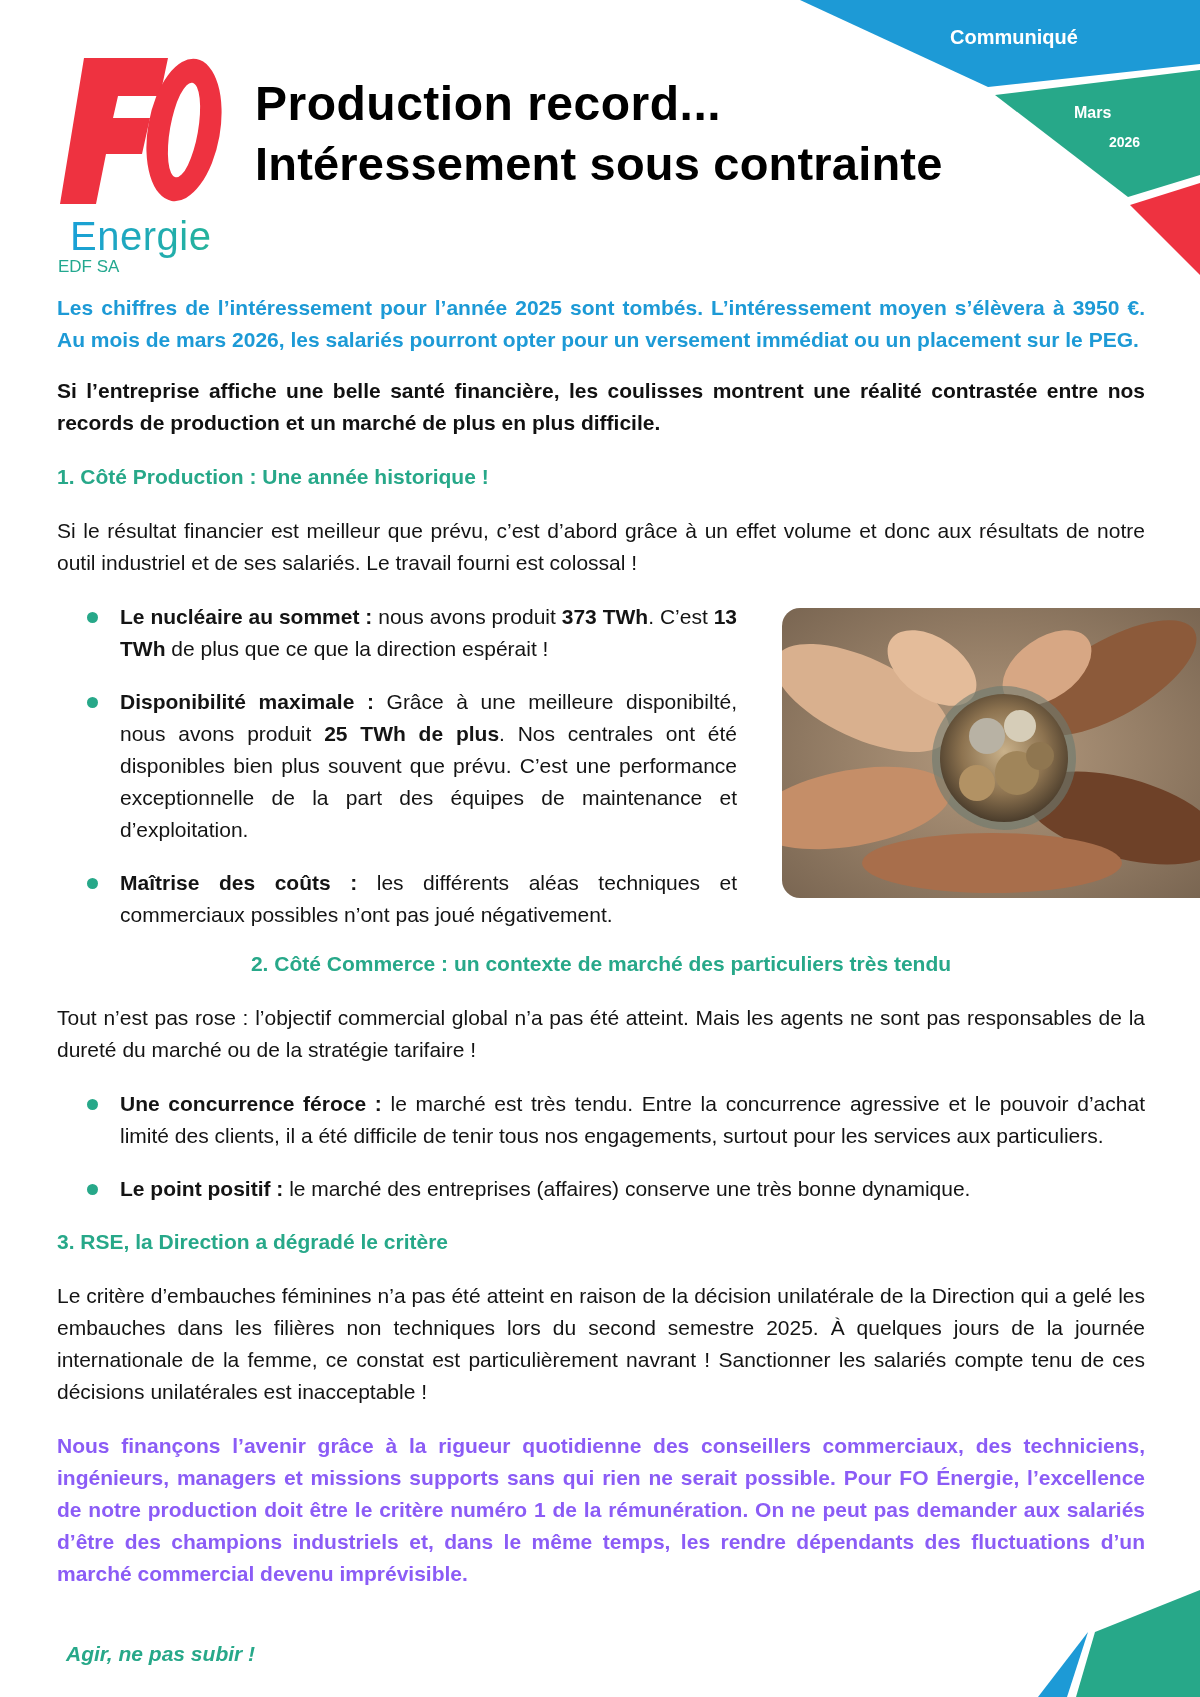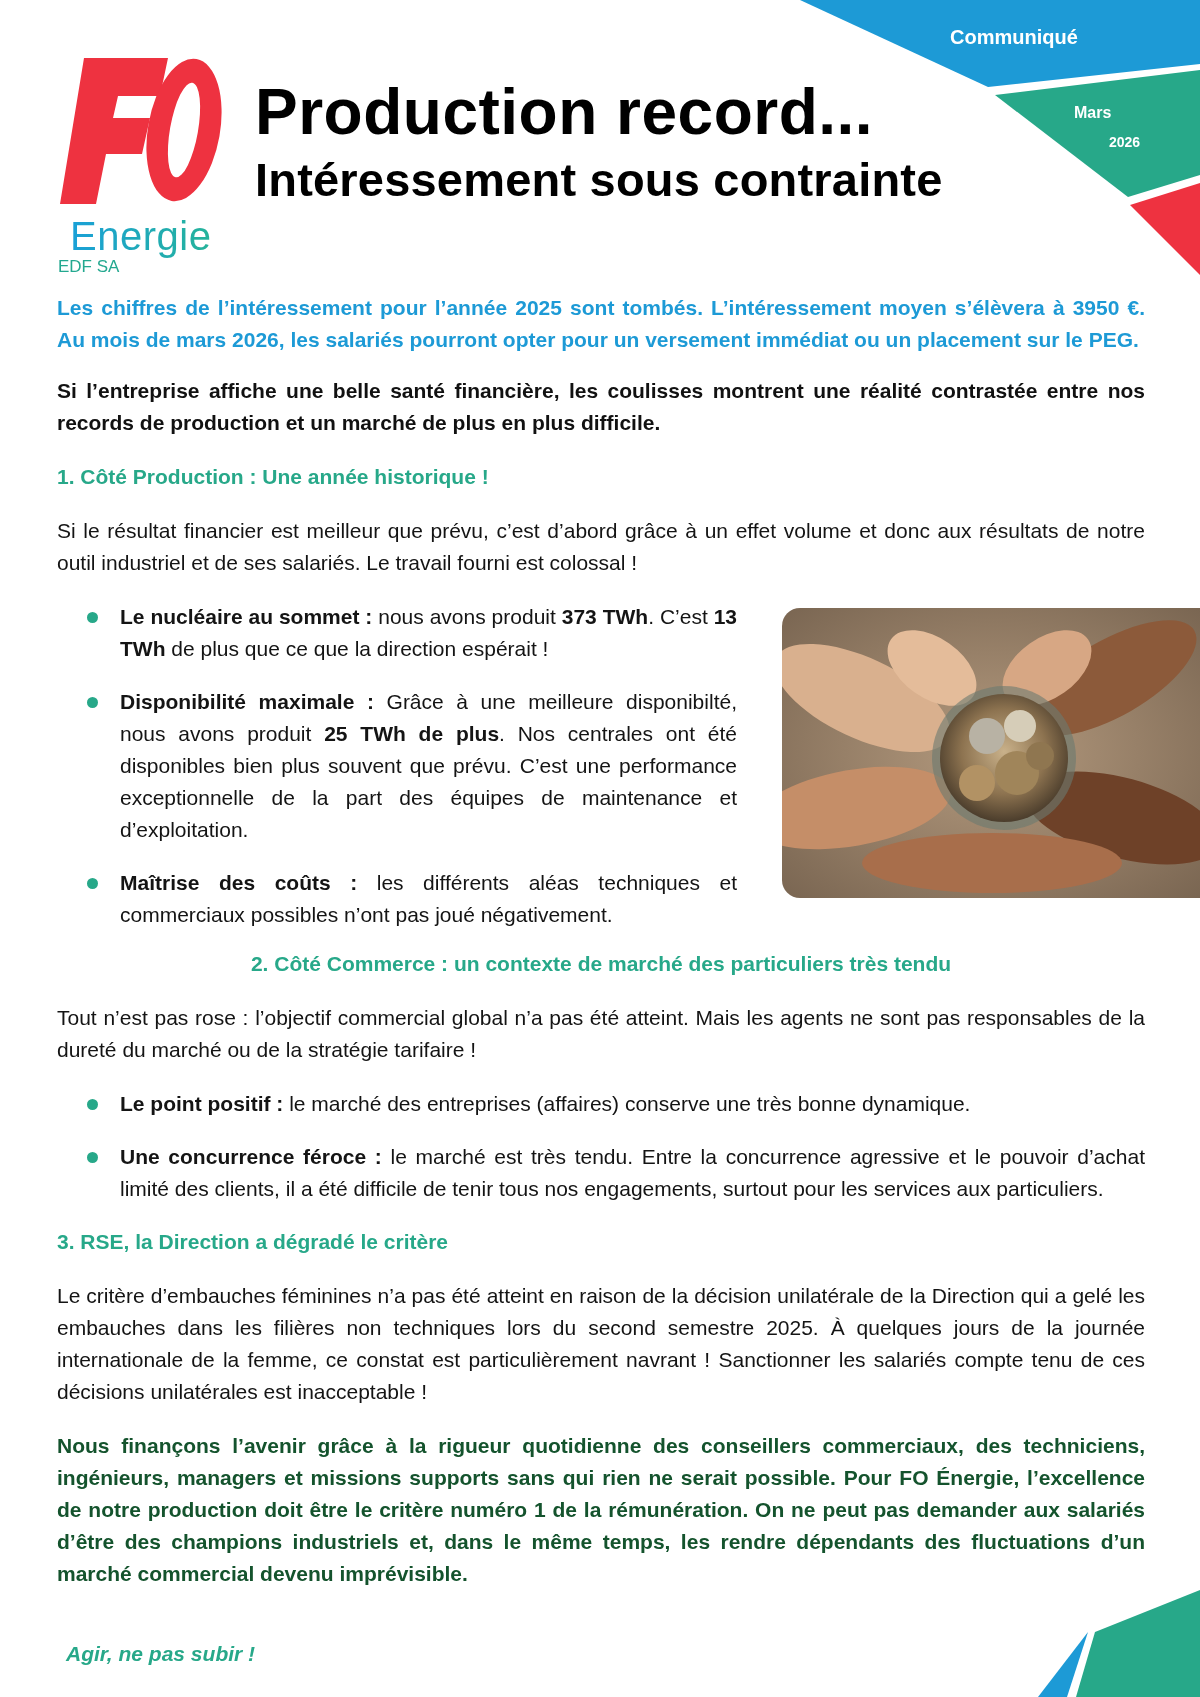--- a/index.html
+++ b/index.html
@@ -6,35 +6,35 @@
   body { width: 1200px; height: 1697px; position: relative; overflow: hidden;
          font-family: "Liberation Sans", "DejaVu Sans", sans-serif; color: #141414; }
   .deco { position: absolute; left: 0; top: 0; width: 1200px; height: 1697px; pointer-events: none; }
   .corner-label { position: absolute; color: #ffffff; font-weight: bold; font-size: 20px; }
   .logo { position: absolute; left: 56px; top: 56px; width: 170px; height: 220px; }
   .logo-fo { position: absolute; left: 0; top: 0; }
   .logo-energie { position: absolute; left: 14px; top: 158px; font-size: 40px; font-weight: 500; letter-spacing: 0.5px;
                   background: linear-gradient(90deg, #1aa0d8 0%, #25b39a 100%); -webkit-background-clip: text; background-clip: text; color: transparent; }
   .logo-sub { position: absolute; left: 2px; top: 201px; font-size: 17px; color: #23a88f; font-weight: 500; }
   .title { position: absolute; left: 255px; top: 80px; font-weight: bold; color: #000; line-height: 1; }
-  .title .l1 { font-size: 64px; letter-spacing: 0.5px; }
+  .title .l1 { font-size: 48px; letter-spacing: 0.5px; }
   .title .l2 { font-size: 47px; margin-top: 12px; letter-spacing: 0.2px; }
   .content { position: absolute; left: 57px; top: 292px; width: 1088px; font-size: 21px; line-height: 32px; }
   .lead { color: #1d9ad6; font-weight: bold; text-align: justify; margin: 0 0 19px 0; }
   .lead2 { color: #111; font-weight: bold; text-align: justify; margin: 0 0 22px 0; }
   h2 { color: #27a889; font-size: 21px; font-weight: bold; margin: 0 0 22px 0; line-height: 32px; }
   p { margin: 0 0 22px 0; text-align: justify; }
   ul { list-style: none; padding: 0; margin: 0; }
   li { position: relative; padding-left: 63px; text-align: justify; margin-bottom: 21px; }
   li .dot { position: absolute; left: 30px; top: 11px; width: 11px; height: 11px; border-radius: 50%; background: #27a889; }
   li b { font-weight: bold; }
   .prod-block { position: relative; }
   .prod-list { width: 680px; }
   .photo { position: absolute; right: -57px; top: 7px; width: 420px; height: 290px; border-radius: 18px 0 0 18px; overflow: hidden; }
-  .closing { color: #14532d; font-weight: bold; text-align: justify; margin-top: 7px; }
+  .closing { color: #8b5cf6; font-weight: bold; text-align: justify; margin-top: 7px; }
   .slogan { position: absolute; left: 66px; top: 1642px; color: #27a889; font-style: italic; font-weight: bold; font-size: 21px; }
 </style>
 </head>
 <body>
 
 <svg class="deco" viewBox="0 0 1200 1697">
   <polygon points="800,0 1200,0 1200,64 988,87" fill="#1d9ad6"></polygon>
   <polygon points="995,95 1200,70 1200,175 1128,197" fill="#27a889"></polygon>
   <polygon points="1130,205 1200,183 1200,275" fill="#ee3240"></polygon>
   <polygon points="1088,1632 1067,1697 1038,1697" fill="#1d9ad6"></polygon>
@@ -113,25 +113,25 @@
         <circle cx="258" cy="148" r="14" fill="#8f7650"></circle>
       </svg>
     </div>
   </div>
 
   <h2 style="margin-top:-4px;text-align:center;">2. Côté Commerce : un contexte de marché des particuliers très tendu</h2>
   <p>Tout n’est pas rose : l’objectif commercial global n’a pas été atteint. Mais les agents ne sont pas responsables de la dureté du marché ou de la stratégie tarifaire !</p>
   <ul>
     <li>
       <span class="dot"></span>
-      <b>Le point positif :</b><span> le marché des entreprises (affaires) conserve une très bonne dynamique.</span>
+      <b>Une concurrence féroce :</b><span> le marché est très tendu. Entre la concurrence agressive et le pouvoir d’achat limité des clients, il a été difficile de tenir tous nos engagements, surtout pour les services aux particuliers.</span>
     </li>
     <li>
       <span class="dot"></span>
-      <b>Une concurrence féroce :</b><span> le marché est très tendu. Entre la concurrence agressive et le pouvoir d’achat limité des clients, il a été difficile de tenir tous nos engagements, surtout pour les services aux particuliers.</span>
+      <b>Le point positif :</b><span> le marché des entreprises (affaires) conserve une très bonne dynamique.</span>
     </li>
   </ul>
 
   <h2>3. RSE, la Direction a dégradé le critère</h2>
   <p>Le critère d’embauches féminines n’a pas été atteint en raison de la décision unilatérale de la Direction qui a gelé les embauches dans les filières non techniques lors du second semestre 2025. À quelques jours de la journée internationale de la femme, ce constat est particulièrement navrant ! Sanctionner les salariés compte tenu de ces décisions unilatérales est inacceptable !</p>
 
   <p class="closing">Nous finançons l’avenir grâce à la rigueur quotidienne des conseillers commerciaux, des techniciens, ingénieurs, managers et missions supports sans qui rien ne serait possible. Pour FO Énergie, l’excellence de notre production doit être le critère numéro 1 de la rémunération. On ne peut pas demander aux salariés d’être des champions industriels et, dans le même temps, les rendre dépendants des fluctuations d’un marché commercial devenu imprévisible.</p>
 </div>
 
 <div class="slogan">Agir, ne pas subir !</div>

